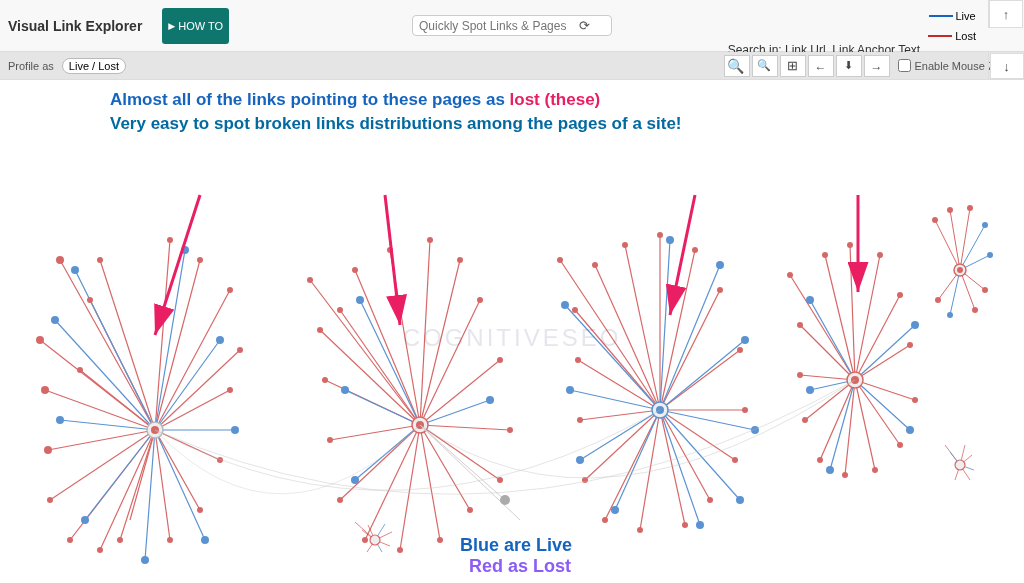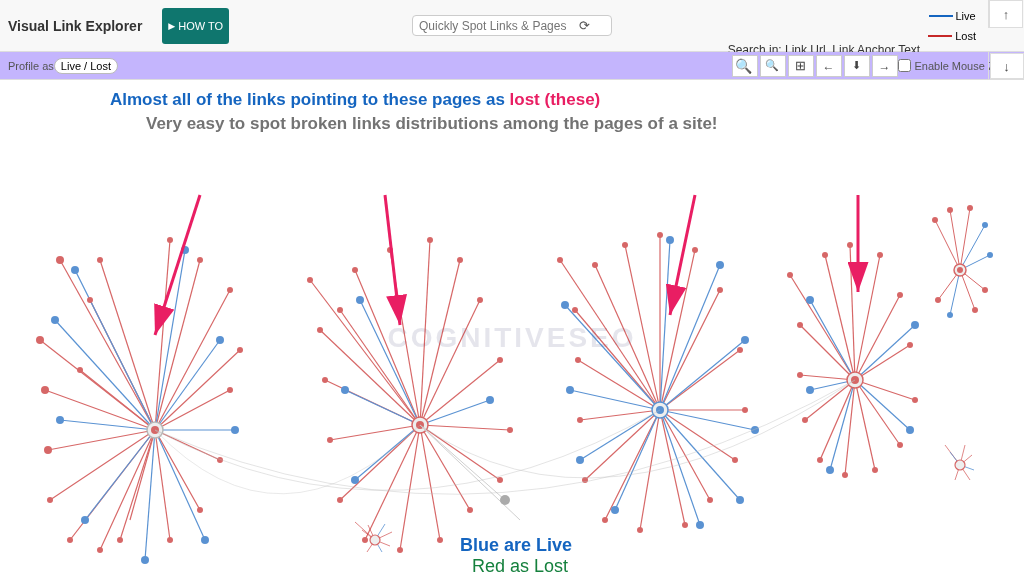--- a/index.html
+++ b/index.html
@@ -102,22 +102,23 @@
       font-size: 13px;
       color: #444;
     }
 
     
     .toolbar2 {
       display: flex;
       align-items: center;
       padding: 4px 8px;
       border-bottom: 1px solid #ddd;
-      background: #c4b5fd;
+      background: #e5e5e5;
       height: 28px;
+      gap: 8px;
       position: relative;
     }
     .profile-label {
       font-size: 11px;
       color: #555;
     }
     .profile-btn {
       border: 1px solid #bbb;
       background: #fff;
       padding: 1px 6px;
@@ -166,30 +167,30 @@
       left: 110px;
       font-size: 17px;
       font-weight: bold;
       line-height: 1.4;
       z-index: 10;
       pointer-events: none;
     }
     .line1 { color: #1565C0; }
     .line1 .lost-word { color: #e91e63; }
     .line1 .broken-word { color: #e91e63; }
-    .line2 { color: #737373; margin-left: 36px; }
+    .line2 { color: #0369a1; }
 
     
     .watermark {
       position: absolute;
       top: 50%;
       left: 50%;
       transform: translate(-50%, -50%);
-      font-size: 28px;
-      font-weight: bold;
+      font-size: 24px;
+      font-weight: normal;
       color: rgba(180,180,200,0.35);
       letter-spacing: 3px;
       pointer-events: none;
       white-space: nowrap;
       z-index: 1;
     }
 
     
     .bottom-labels {
       position: absolute;
@@ -200,22 +201,22 @@
       z-index: 10;
       pointer-events: none;
     }
     .blue-live {
       font-size: 18px;
       font-weight: bold;
       color: #1565C0;
     }
     .red-lost {
       font-size: 18px;
-      font-weight: normal;
-      color: #15803d;
+      font-weight: bold;
+      color: #8b5cf6;
       padding-left: 8px;
     }
 
     
     .graph-svg {
       position: absolute;
       top: 0; left: 0;
       width: 100%;
       height: 100%;
       z-index: 2;

